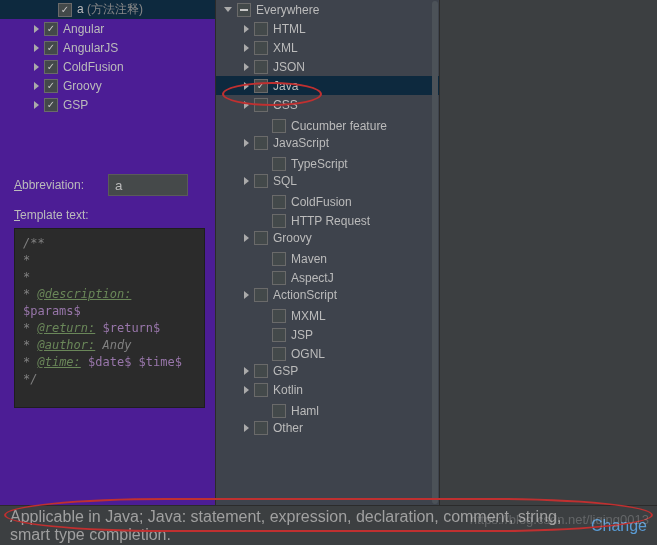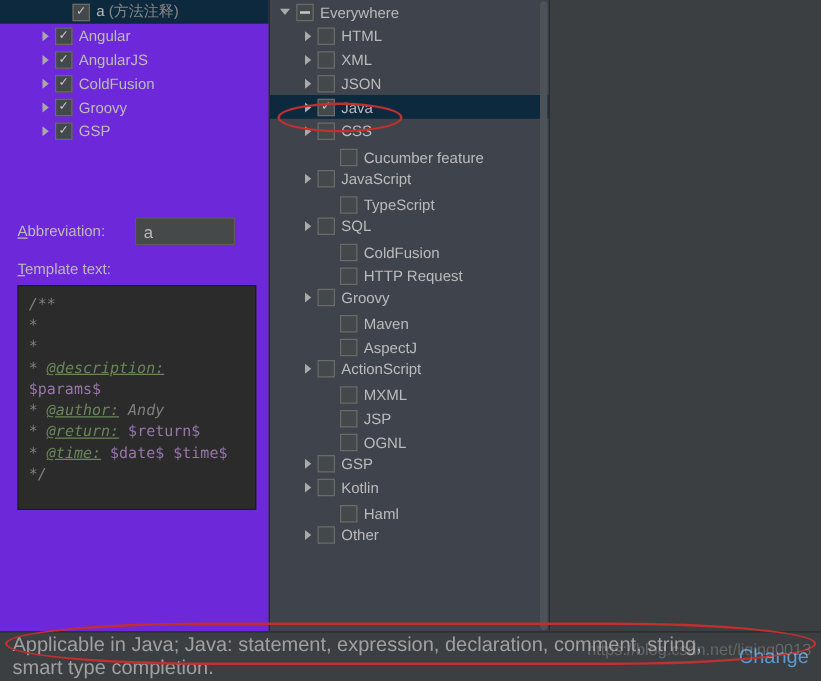--- a/index.html
+++ b/index.html
@@ -8,21 +8,21 @@
     background: #3c3f41;
     font-family: "Segoe UI", Arial, sans-serif;
     font-size: 12px;
     color: #bbbbbb;
     overflow: hidden;
     position: relative;
   }
   .main { display: flex; height: 100%; }
   .left-pane {
     width: 215px;
-    background: #6d28d9;
+    background: #4c1d95;
     padding-top: 0;
   }
   .right-overlay {
     position: absolute;
     left: 215px; top: 0;
     width: 225px;
     height: 505px;
     background: #3e434c;
     border-left: 1px solid #2b2b2b;
     border-right: 1px solid #2b2b2b;
@@ -203,22 +203,22 @@
         <span><span class="underline-letter">A</span><span>bbreviation:</span></span>
         <input class="text-input" style="width: 80px;" value="a">
       </div>
       <span class="label"><span class="underline-letter">T</span><span>emplate text:</span></span>
       <div class="editor" id="editor">
           <div class="c-comment">/**</div>
           <div class="c-comment"> *</div>
           <div class="c-comment"> *</div>
           <div><span class="c-comment"> * </span><span class="c-tag">@description:</span></div>
           <div class="c-var">$params$</div>
+          <div><span class="c-comment"> * </span><span class="c-tag">@return:</span><span class="c-comment"> </span><span class="c-var">$return$</span></div>
           <div><span class="c-comment"> * </span><span class="c-tag">@author:</span><span class="c-text"> Andy</span></div>
-          <div><span class="c-comment"> * </span><span class="c-tag">@return:</span><span class="c-comment"> </span><span class="c-var">$return$</span></div>
           <div><span class="c-comment"> * </span><span class="c-tag">@time:</span><span class="c-comment"> </span><span class="c-var">$date$ $time$</span></div>
           <div class="c-comment"> */</div>
         </div>
     </div>
   </div>
 </div>
 
 <div class="right-overlay">
   <div id="right-tree">
       <div class="rt-row ">

